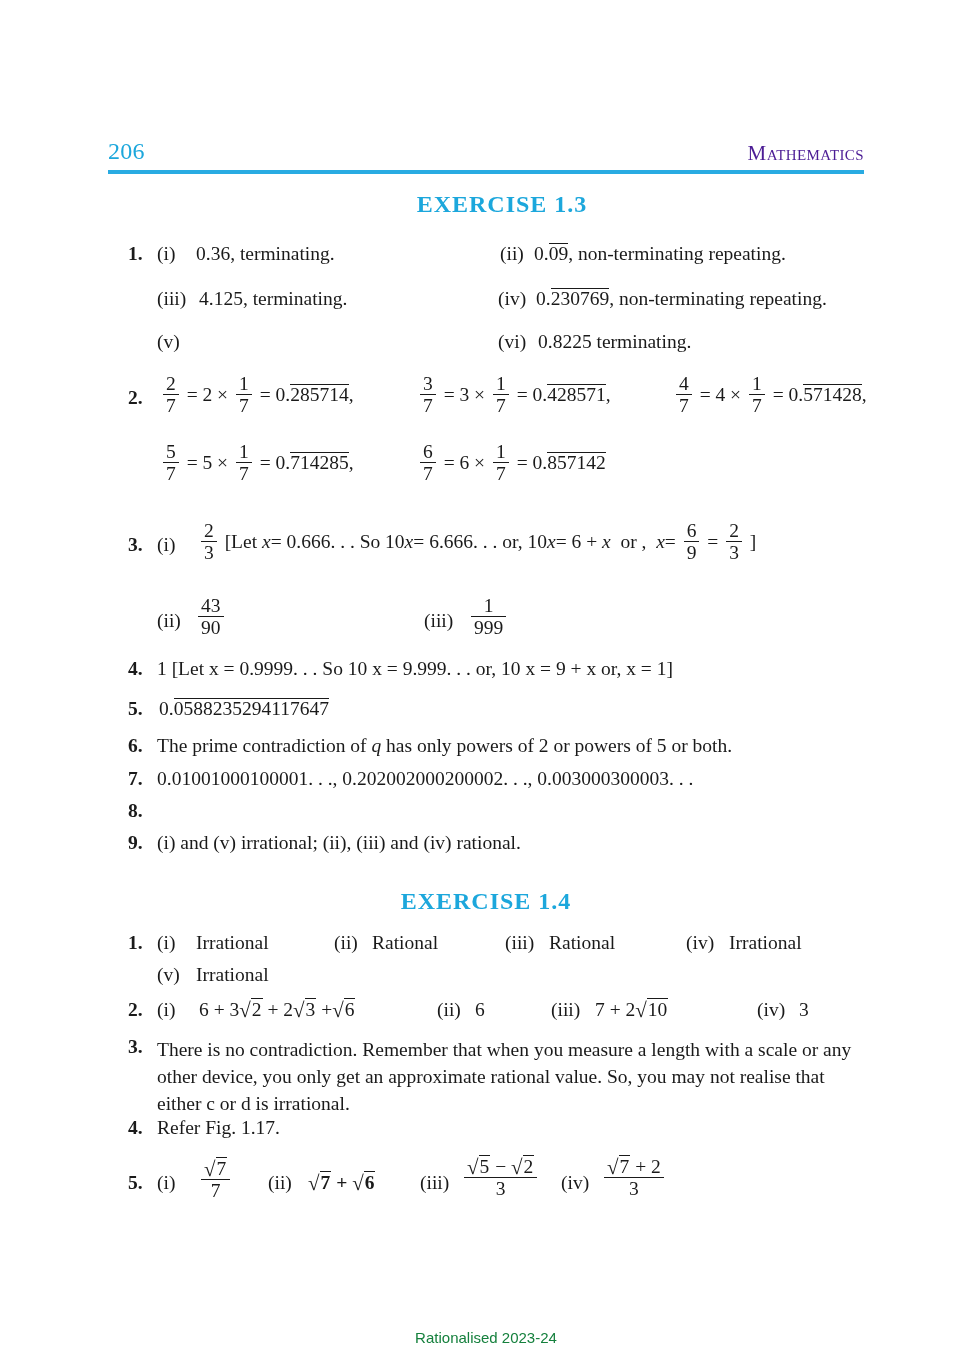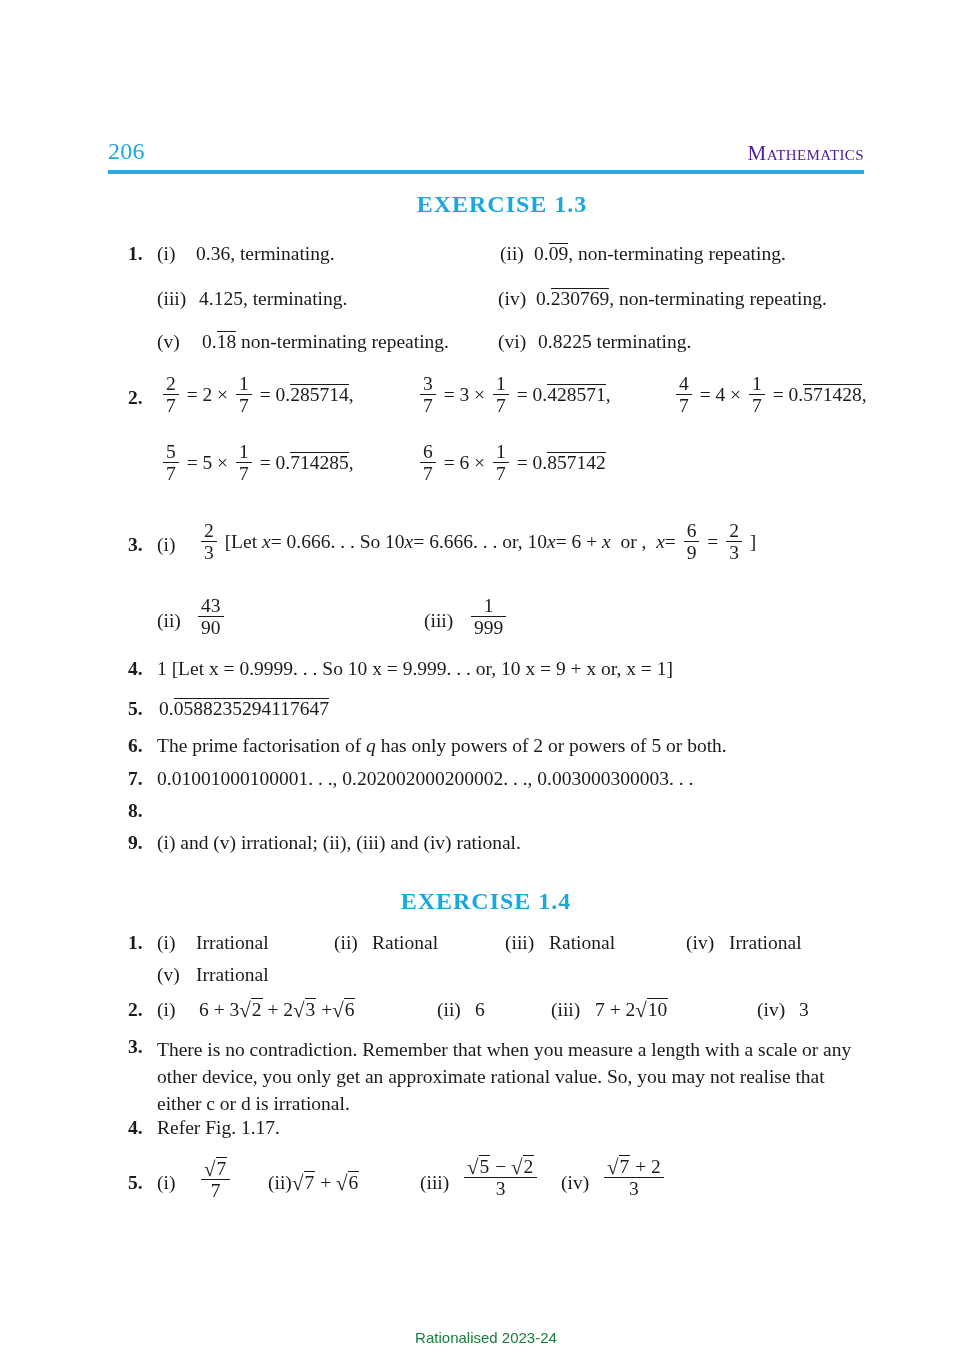--- a/index.html
+++ b/index.html
@@ -165,21 +165,20 @@
   <span class="rom" style="left:500px; top:243px;">(ii)</span>
   <span class="txt" style="left:534px; top:243px;"><span>0.</span><span class="ovl">09</span><span>, non-terminating repeating.</span></span>
 
   <span class="rom" style="left:157px; top:288px;">(iii)</span>
   <span class="txt" style="left:199px; top:288px;">4.125, terminating.</span>
 
   <span class="rom" style="left:498px; top:288px;">(iv)</span>
   <span class="txt" style="left:536px; top:288px;"><span>0.</span><span class="ovl">230769</span><span>, non-terminating repeating.</span></span>
 
   <span class="rom" style="left:157px; top:331px;">(v)</span>
-  <span class="txt" style="left:202px; top:331px;"><span>0.</span><span class="ovl">18</span><span> non-terminating repeating.</span></span>
 
   <span class="rom" style="left:498px; top:331px;">(vi)</span>
   <span class="txt" style="left:538px; top:331px;">0.8225 terminating.</span>
 
   <span class="qnum" style="left:128px; top:387px;">2.</span>
 
   <span class="txt" style="left:160px; top:375px;">
     <span class="frac"><span class="num">2</span><span class="den">7</span></span>
     <span>= 2 ×</span>
     <span class="frac"><span class="num">1</span><span class="den">7</span></span>
@@ -237,21 +236,21 @@
     <span class="frac"><span class="num">1</span><span class="den">999</span></span>
   </span>
 
   <span class="qnum" style="left:128px; top:658px;">4.</span>
   <span class="txt" style="left:157px; top:658px;">1 [Let x = 0.9999. . . So 10 x = 9.999. . .    or,    10 x  =  9 + x    or,    x  = 1]</span>
 
   <span class="qnum" style="left:128px; top:698px;">5.</span>
   <span class="txt" style="left:159px; top:698px;"><span>0.</span><span class="ovl">0588235294117647</span></span>
 
   <span class="qnum" style="left:128px; top:735px;">6.</span>
-  <span class="txt" style="left:157px; top:735px;"><span>The prime factorisation of</span> <i>q</i> <span>has only powers of 2 or powers of 5 or both.</span></span>
+  <span class="txt" style="left:157px; top:735px;"><span>The prime contradiction of</span> <i>q</i> <span>has only powers of 2 or powers of 5 or both.</span></span>
 
   <span class="qnum" style="left:128px; top:768px;">7.</span>
   <span class="txt" style="left:157px; top:768px;">0.01001000100001. . ., 0.202002000200002. . ., 0.003000300003. . .</span>
 
   <span class="qnum" style="left:128px; top:800px;">8.</span>
 
   <span class="qnum" style="left:128px; top:832px;">9.</span>
   <span class="txt" style="left:157px; top:832px;">(i) and (v) irrational; (ii), (iii) and (iv) rational.</span>
 
   <div class="ex-title" id="ex14-title">EXERCISE  1.4</div>
@@ -301,21 +300,21 @@
   <span class="qnum" style="left:128px; top:1172px;">5.</span>
   <span class="rom" style="left:157px; top:1172px;">(i)</span>
   <span class="txt" style="left:198px; top:1158px;">
     <span class="frac">
       <span class="num"><span class="rad"><span class="sign">√</span><span class="rand">7</span></span></span>
       <span class="den">7</span>
     </span>
   </span>
 
   <span class="rom" style="left:268px; top:1172px;">(ii)</span>
-  <span class="txt" style="left:292px; top:1170px;">
+  <span class="txt" style="left:308px; top:1170px;font-weight:bold;">
     <span class="rad"><span class="sign">√</span><span class="rand">7</span></span>
     <span>+</span>
     <span class="rad"><span class="sign">√</span><span class="rand">6</span></span>
   </span>
 
   <span class="rom" style="left:420px; top:1172px;">(iii)</span>
   <span class="txt" style="left:461px; top:1156px;">
     <span class="frac">
       <span class="num"><span class="rad"><span class="sign">√</span><span class="rand">5</span></span> <span>−</span> <span class="rad"><span class="sign">√</span><span class="rand">2</span></span></span>
       <span class="den">3</span>

